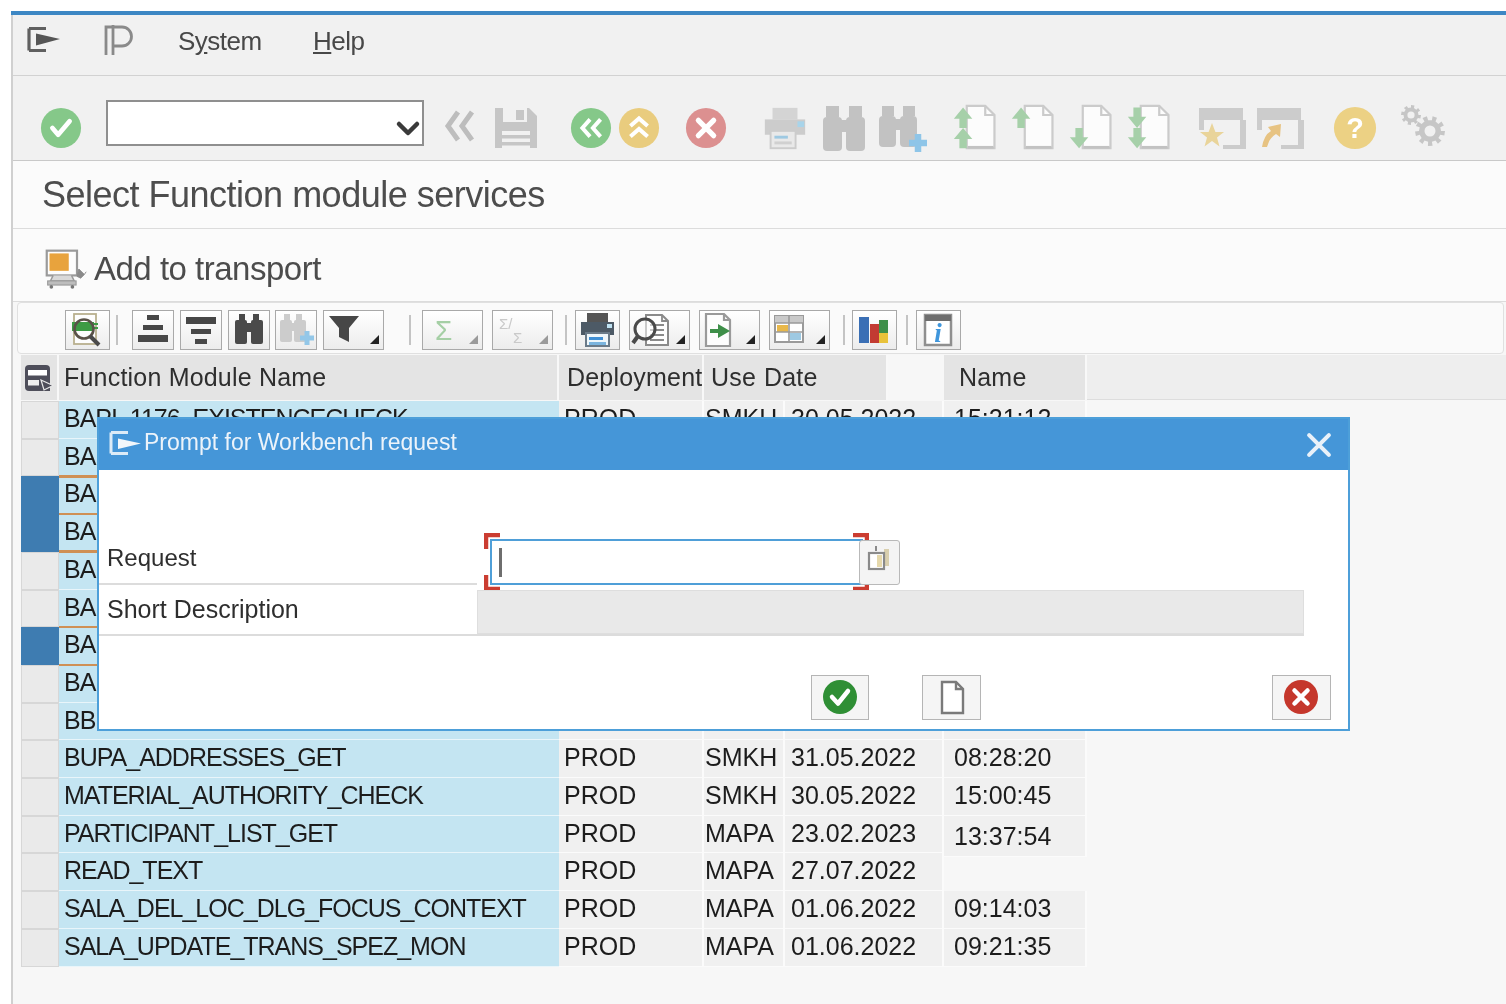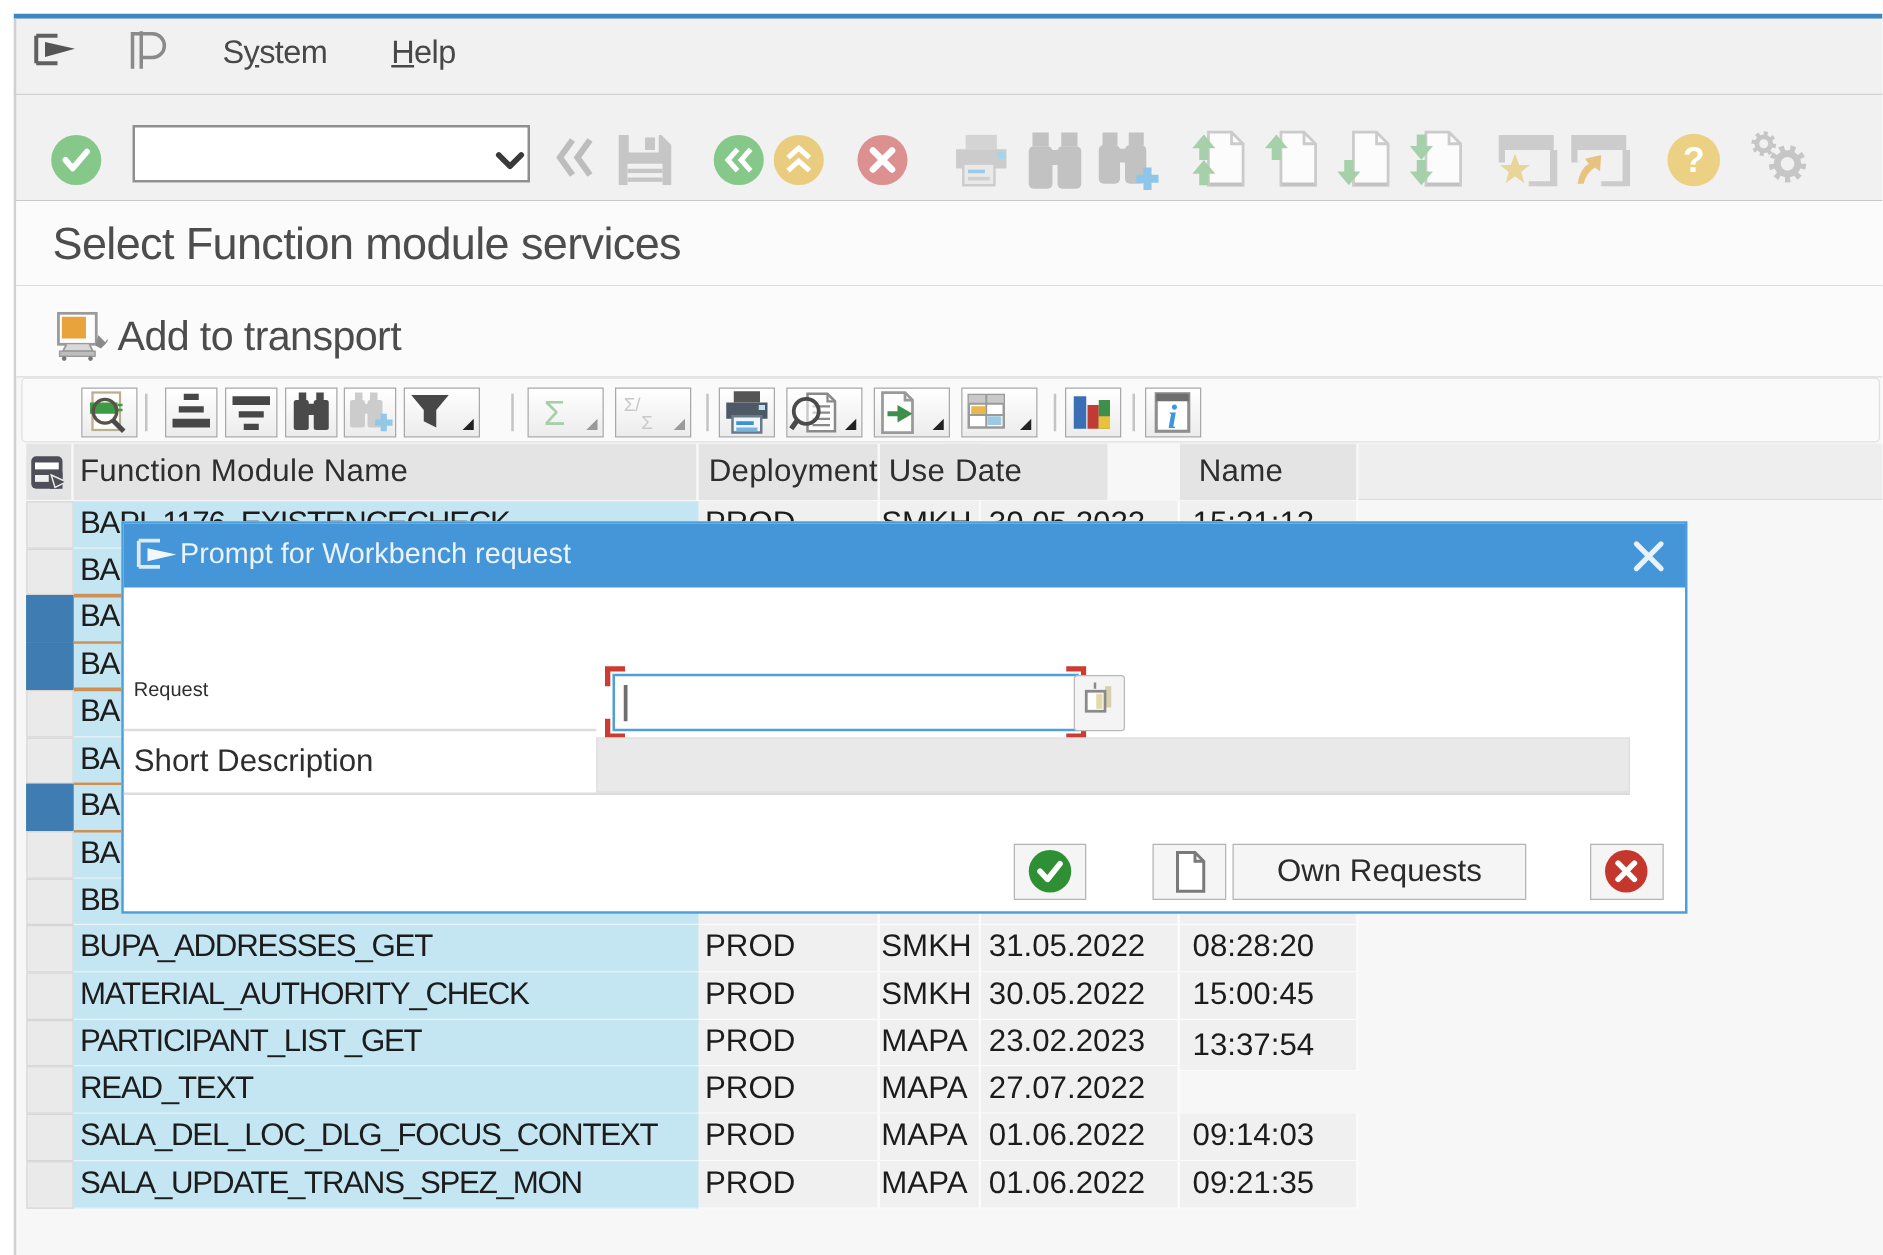--- a/index.html
+++ b/index.html
@@ -418,21 +418,21 @@
   <div class="abs" style="left:0;top:0;width:1249px;height:51px;background:#4596d8"></div>
   <svg class="abs" style="left:8px;top:10px" width="36" height="28" viewBox="0 0 36 28">
     <path d="M4 3.5 H21 M4 3.5 V24.5 M4 24.5 H21" stroke="#dcebf7" stroke-width="3" fill="none"></path>
     <path d="M11 9.5 L34 14.5 L11 20 Z" fill="#f2f7fb"></path>
   </svg>
   <div class="abs" style="left:45px;top:10px;font-size:23px;color:#ecf3fa">Prompt for Workbench request</div>
   <svg class="abs" style="left:1206px;top:12px" width="28" height="28" viewBox="0 0 27 27">
     <path d="M4 4 L23 23 M23 4 L4 23" stroke="#e9f1f9" stroke-width="4" stroke-linecap="round"></path>
   </svg>
 
-  <div class="abs" style="left:8px;top:125px;font-size:16px;color:#2e2e2e">Request</div>
+  <div class="abs" style="left:8px;top:125px;font-size:24px;color:#2e2e2e">Request</div>
   <div class="abs" style="left:391px;top:120px;width:373px;height:46px;background:#ffffff;border:2px solid #4f9fd8;box-sizing:border-box"></div>
   <div class="abs" style="left:400px;top:129px;width:3px;height:29px;background:#6e6e6e"></div>
 
   <svg class="abs" style="left:385px;top:114px;" width="385" height="58" viewBox="0 0 385 58">
     <path d="M2 16 V2 H16" stroke="#cb3d31" stroke-width="4.5" fill="none"></path>
     <path d="M369 2 H383 V16" stroke="#cb3d31" stroke-width="4.5" fill="none"></path>
     <path d="M383 42 V56 H369" stroke="#cb3d31" stroke-width="4.5" fill="none"></path>
     <path d="M16 56 H2 V42" stroke="#cb3d31" stroke-width="4.5" fill="none"></path>
   </svg>
 
@@ -455,20 +455,19 @@
       <circle cx="28" cy="21" r="17" fill="#2f8f35"></circle>
       <path d="M20 21 L26 27.5 L36 15" stroke="#ffffff" stroke-width="4.5" fill="none" stroke-linecap="round" stroke-linejoin="round"></path>
     </svg>
   </div>
   <div class="abs" style="left:823px;top:256px;width:59px;height:45px;background:#f5f5f5;border:1px solid #b5b5b5;box-sizing:border-box">
     <svg width="57" height="43" viewBox="0 0 57 43">
       <path d="M19 6 H33 L40 13 V37 H19 Z" fill="#ffffff" stroke="#7a7a7a" stroke-width="2.4"></path>
       <path d="M33 6 V13 H40" fill="none" stroke="#7a7a7a" stroke-width="2.4"></path>
     </svg>
   </div>
-  <div class="abs" style="left:887px;top:256px;width:235px;height:45px;background:#f5f5f5;border:1px solid #b5b5b5;box-sizing:border-box;font-size:25px;color:#2b2b2b;text-align:center;line-height:43px">Own Requests</div>
   <div class="abs" style="left:1173px;top:256px;width:59px;height:45px;background:#f5f5f5;border:1px solid #b5b5b5;box-sizing:border-box">
     <svg width="57" height="43" viewBox="0 0 57 43">
       <circle cx="28" cy="21" r="17" fill="#c5372c"></circle>
       <path d="M21.5 14.5 L34.5 27.5 M34.5 14.5 L21.5 27.5" stroke="#ffffff" stroke-width="4.5" stroke-linecap="round"></path>
     </svg>
   </div>
 </div>
 
 </body></html>

